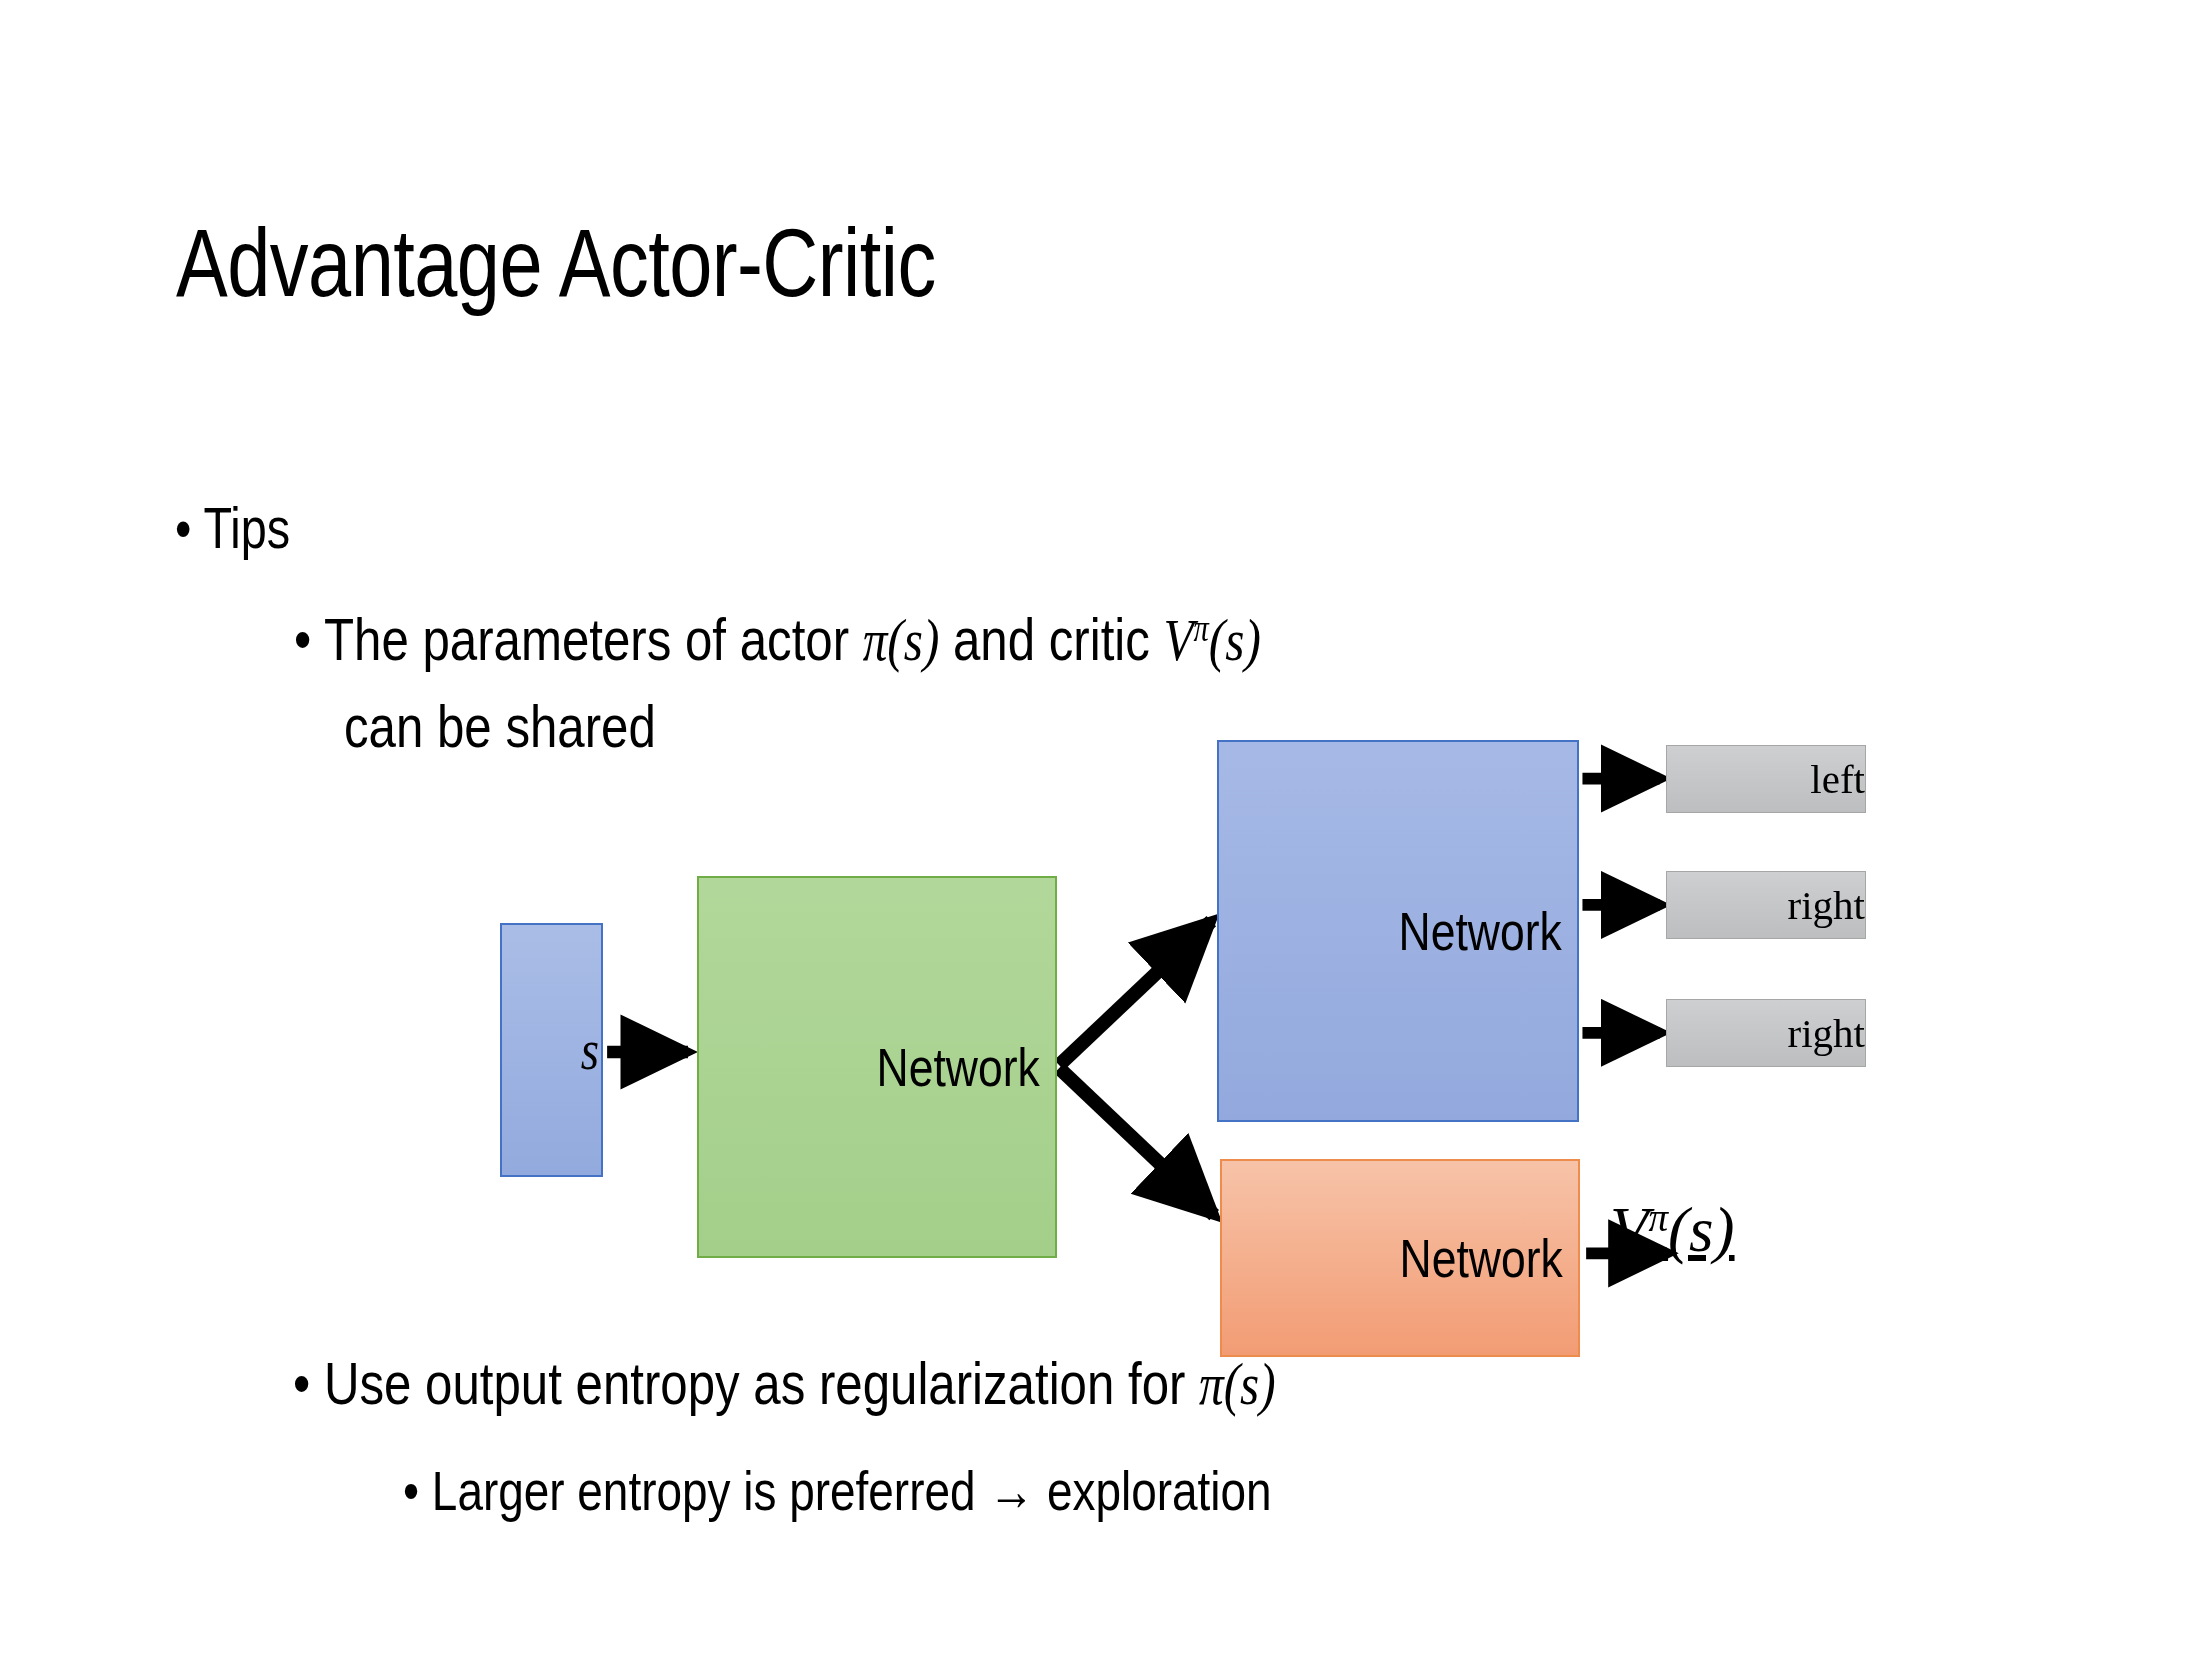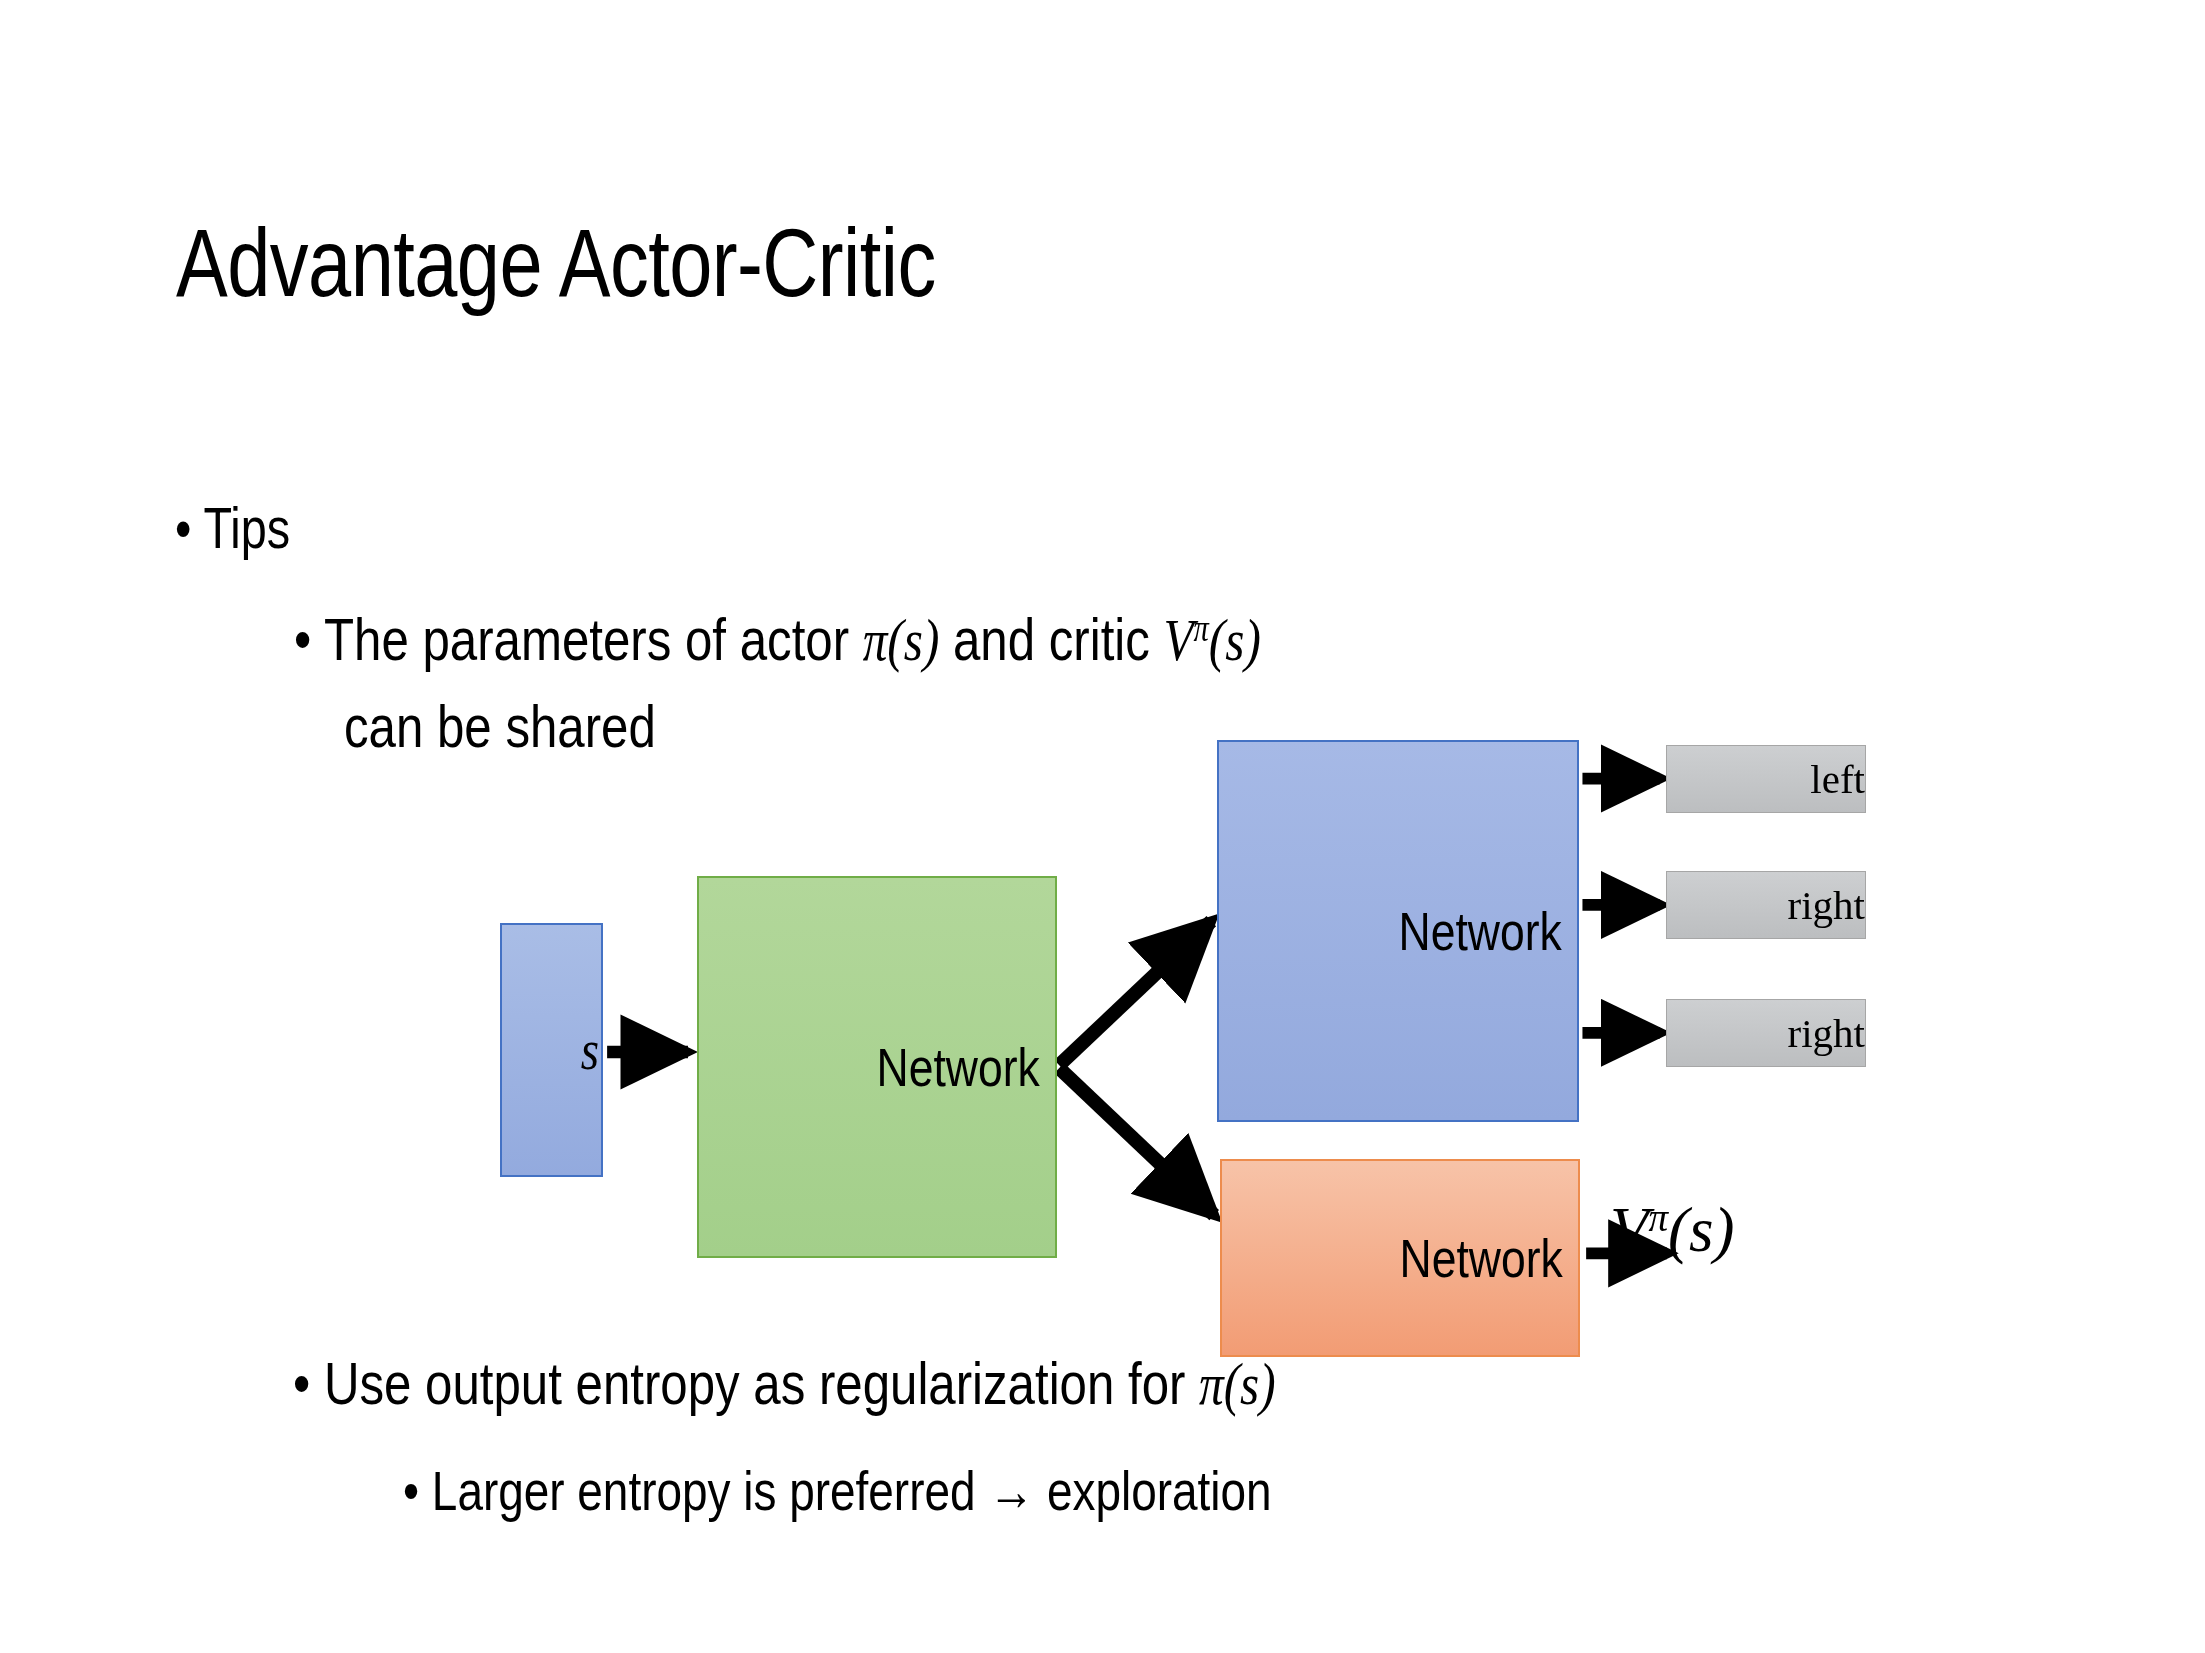--- a/index.html
+++ b/index.html
@@ -102,20 +102,21 @@
   .box-out .node-label{transform:none;font-family:"Liberation Serif", serif;}
   .out-left {left:1666px; top:706px;}
   .out-right{left:1666px; top:832px;padding-left:40px;}
   .out-fire {left:1666px; top:960px;}
 
   .vpi-out{
     position:absolute;
     left:1610px; top:1154px;
     font-size:63px;
     white-space:nowrap;
+    text-decoration:underline;
   }
 </style>
 </head>
 <body>
 
 <div id="slide">
 
   <div class="slide-title">Advantage Actor-Critic</div>
 
   <div class="bullet b-tips">

